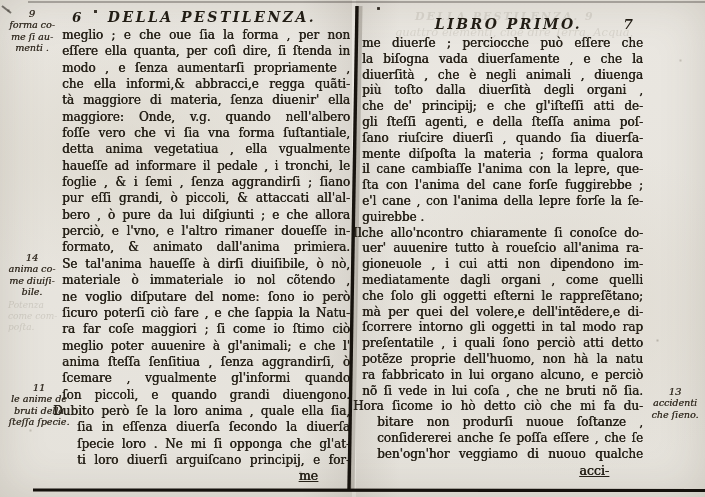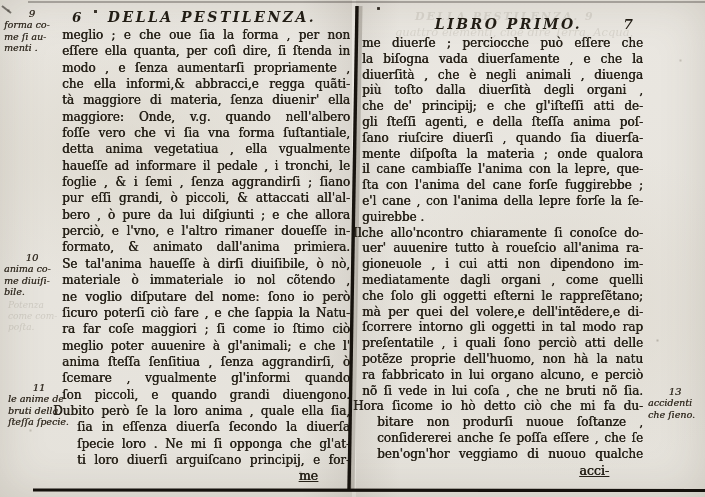--- a/index.html
+++ b/index.html
@@ -50,21 +50,21 @@
   }
   .cw-left{padding-right:32px;}
   .cw-right{padding-right:34px;}
 
   .mnote{
     position:absolute;width:56px;
     font-style:italic;font-size:9.5px;line-height:11.5px;color:#3b342a;
     text-shadow:0.25px 0 0 currentColor;
   }
   .mn-num{display:block;text-align:center;font-size:10px;line-height:11px;}
-  .mn-text{display:block;white-space:pre-line;}
+  .mn-text{display:block;white-space:pre-line;text-align:center;}
   .mn1{left:4px;top:8px;}
   .mn2{left:4px;top:252px;}
   .mn3{left:8px;top:382px;width:62px;}
   .mn4{left:648px;top:228px;width:54px;}
   .mn5{left:648px;top:386px;width:54px;}
 
   .ghost{
     position:absolute;color:#6d6656;font-style:italic;
     pointer-events:none;filter:blur(.45px);
   }
@@ -144,52 +144,52 @@
     </header>
     <div class="body-col">
 
     <div class="line">me diuerſe ; perciocche può eſſere che</div>
         <div class="line">la biſogna vada diuerſamente , e che la</div>
         <div class="line">diuerſità , che è negli animali , diuenga</div>
         <div class="line">più toſto dalla diuerſità degli organi ,</div>
         <div class="line">che de' principij; e che gl'iſteſſi atti de-</div>
         <div class="line">gli ſteſſi agenti, e della ſteſſa anima poſ-</div>
         <div class="line">ſano riuſcire diuerſi , quando ſia diuerſa-</div>
-        <div class="line">mente diſpoſta la materia ; onde qualora</div>
+        <div class="line">mente diſpoſta la materia ; forma qualora</div>
         <div class="line">il cane cambiaſſe l'anima con la lepre, que-</div>
         <div class="line">ſta con l'anima del cane forſe fuggirebbe ;</div>
         <div class="line">e'l cane , con l'anima della lepre forſe la ſe-</div>
         <div class="line short">guirebbe .</div>
         <div class="line out">Ilche allo'ncontro chiaramente ſi conoſce do-</div>
         <div class="line">uer' auuenire tutto à roueſcio all'anima ra-</div>
         <div class="line">gioneuole , i cui atti non dipendono im-</div>
         <div class="line">mediatamente dagli organi , come quelli</div>
         <div class="line">che ſolo gli oggetti eſterni le rappreſẽtano;</div>
         <div class="line">mà per quei del volere,e dell'intẽdere,e di-</div>
         <div class="line">ſcorrere intorno gli oggetti in tal modo rap</div>
-        <div class="line">preſentatile , i quali ſono perciò atti delle</div>
+        <div class="line">preſentatile , i quali ſono perciò atti detto</div>
         <div class="line">potẽze proprie dell'huomo, non hà la natu</div>
         <div class="line">ra fabbricato in lui organo alcuno, e perciò</div>
         <div class="line">nõ ſi vede in lui coſa , che ne bruti nõ ſia.</div>
         <div class="line out">Hora ſicome io hò detto ciò che mi fa du-</div>
         <div class="line ind">bitare non produrſi nuoue ſoſtanze ,</div>
         <div class="line ind">conſidererei anche ſe poſſa eſſere , che ſe</div>
         <div class="line ind">ben'ogn'hor veggiamo di nuouo qualche</div>
       </div>
     <div class="catchword cw-right">acci-</div>
   </section>
 
   <aside class="mnote mn1">
     <span class="mn-num">9</span>
     <span class="mn-text">forma co-
 me ſi au-
 menti .</span>
   </aside>
   <aside class="mnote mn2">
-    <span class="mn-num">10</span>
+    <span class="mn-num">14</span>
     <span class="mn-text">anima co-
 me diuiſi-
 bile.</span>
   </aside>
   <aside class="mnote mn3">
     <span class="mn-num">11</span>
     <span class="mn-text">le anime de
 bruti della
 ſteſſa ſpecie.</span>
   </aside>

